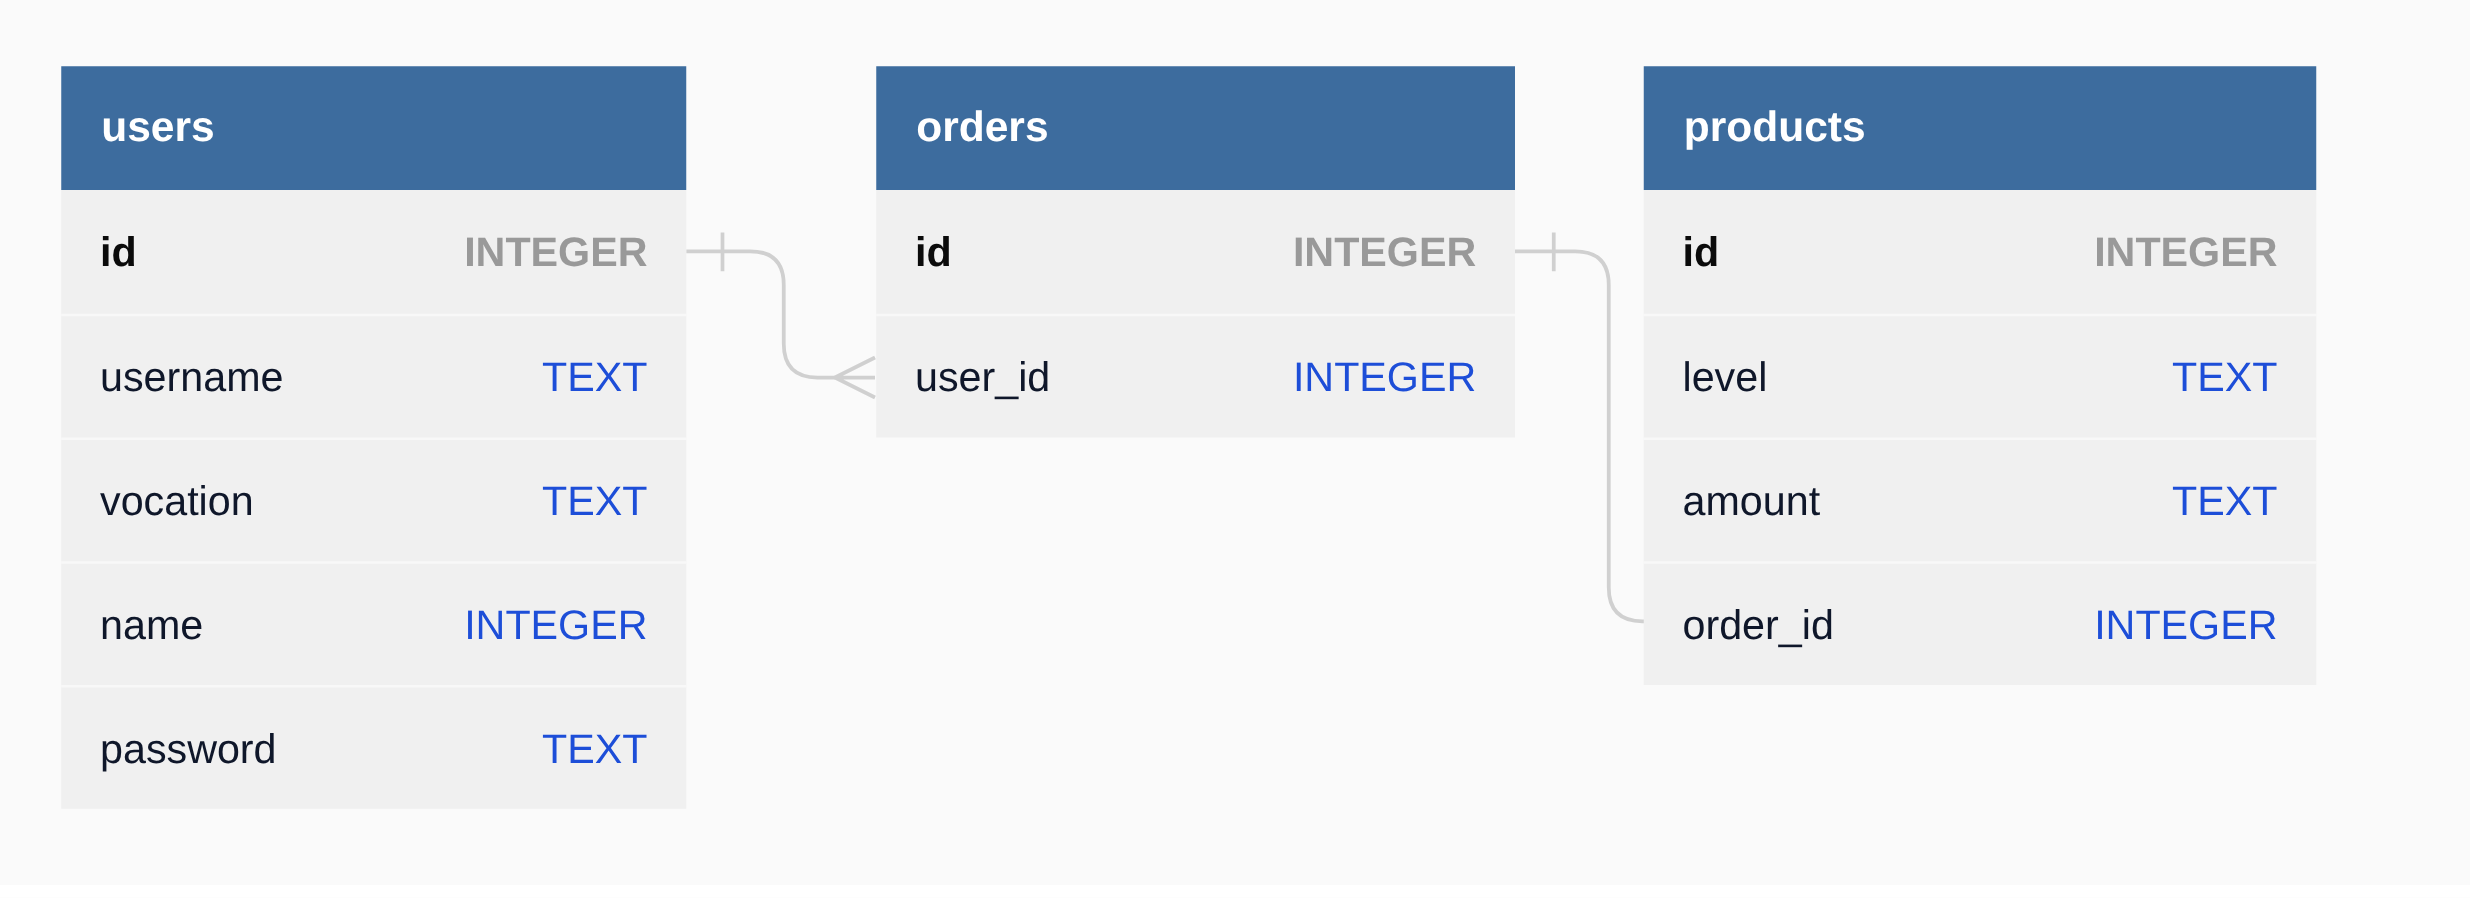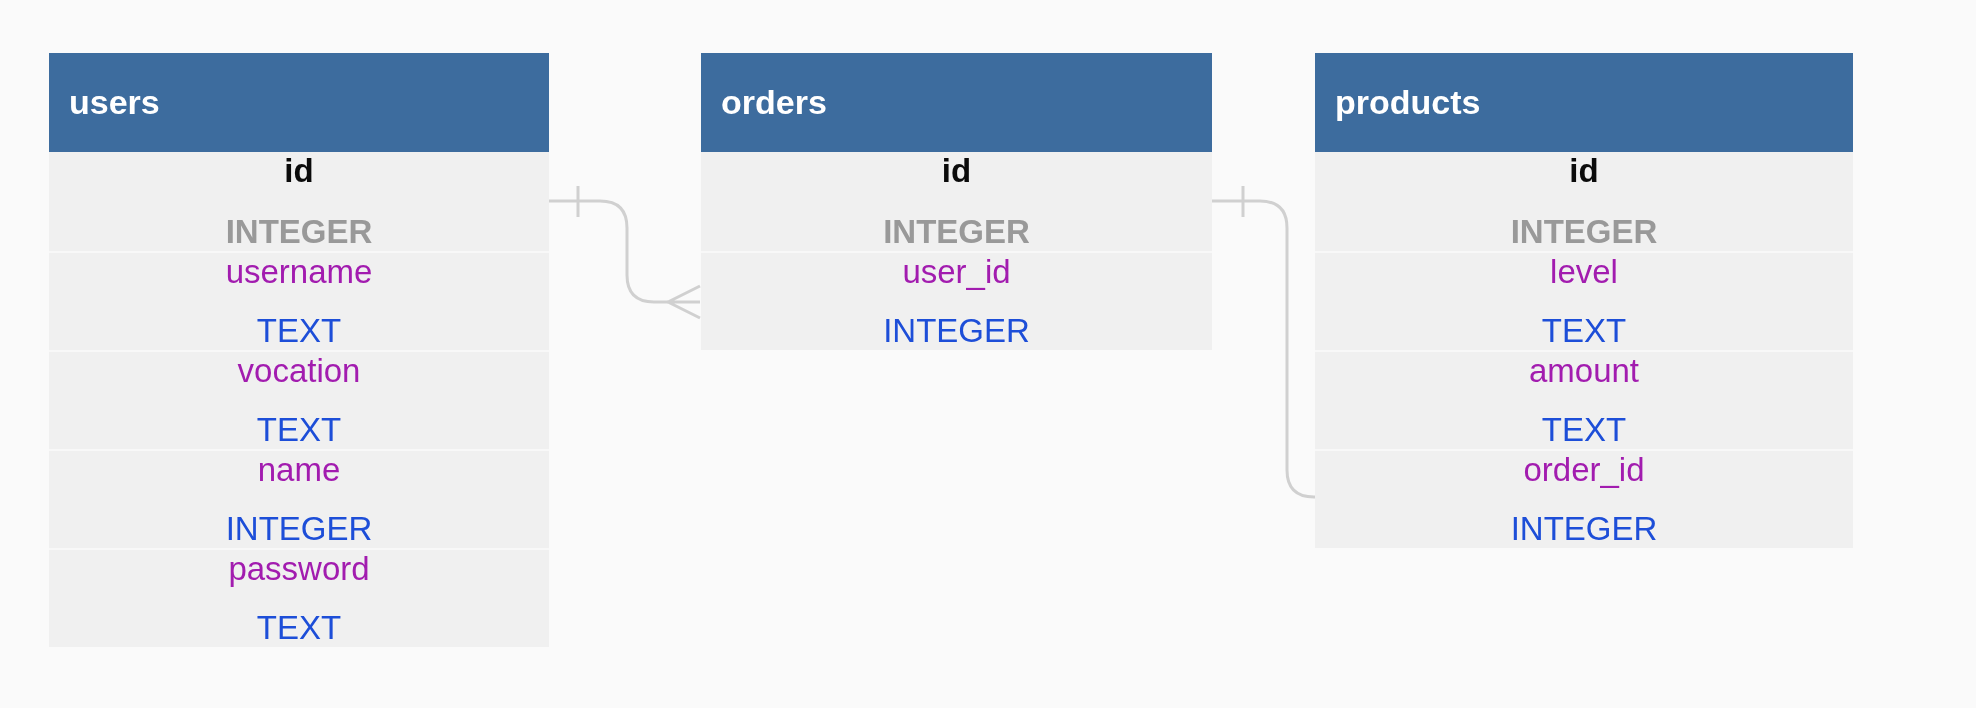--- a/index.html
+++ b/index.html
@@ -29,42 +29,41 @@
   }
   .table-card.users    { left: 49px;   width: 500px; }
   .table-card.orders   { left: 701px;  width: 511px; }
   .table-card.products { left: 1315px; width: 538px; }
   .table-header {
     height: 99px;
     background: #3d6c9e;
     color: #ffffff;
     display: flex;
     align-items: center;
-    padding: 0 20px;
+    padding: 0 32px;
     font-size: 34px;
     font-weight: 700;
     box-sizing: border-box;
   }
   .table-rows {
     background: #f0f0f0;
   }
   .table-row {
     height: 99px;
     box-sizing: border-box;
     display: flex;
     align-items: center;
     justify-content: space-between;
     padding: 0 31px;
     font-size: 33px;
-    flex-direction: column;
   }
   .table-row + .table-row {
     border-top: 2px solid rgba(255,255,255,0.55);
   }
-  .field-name { color: #a21caf; }
+  .field-name { color: #0f172a; }
   .field-type { color: #1d4ed8; }
   .table-row.pk .field-name { color: #0b0b0b; font-weight: 700; }
   .table-row.pk .field-type { color: #999999; font-weight: 700; }
   .canvas-bottom-edge {
     position: absolute;
     left: 0;
     right: 0;
     bottom: 0;
     height: 10px;
     background: #ffffff;

